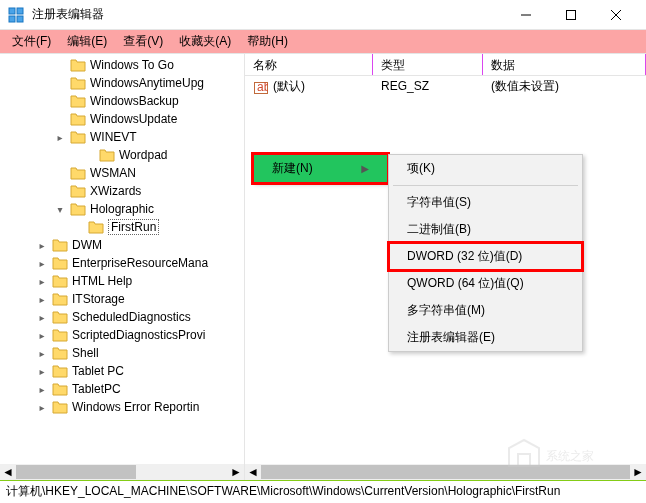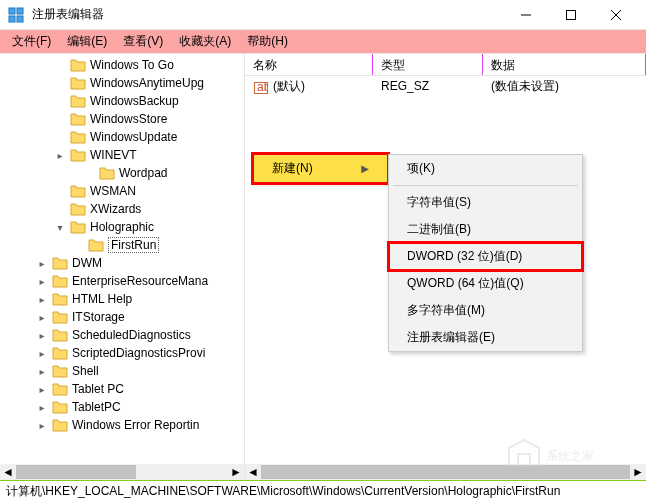--- a/index.html
+++ b/index.html
@@ -25,21 +25,21 @@
 .scroll-track { flex: 1; height: 16px; background: #f0f0f0; position: relative; }
 .scroll-thumb { position: absolute; height: 14px; top: 1px; background: #c2c2c2; }
 .list-panel { flex: 1; position: relative; }
 .list-header { display: flex; height: 22px; border-bottom: 1px solid #e5e5e5; }
 .col-header { padding: 3px 8px; border-right: 1px solid #d946ef; cursor: pointer; }
 .list-row { display: flex; height: 20px; align-items: center; }
 .list-cell { padding: 2px 8px; }
 .val-icon { width: 16px; height: 14px; margin-right: 4px; display: inline-flex; align-items: center; justify-content: center; }
 .context-menu { position: absolute; background: #f2f2f2; border: 1px solid #ccc; box-shadow: 2px 2px 4px rgba(0,0,0,0.2); z-index: 10; }
 .ctx-item { padding: 5px 18px; cursor: pointer; display: flex; align-items: center; }
-.ctx-item.hl { background: #fde047; }
+.ctx-item.hl { background: #22c55e; }
 .ctx-arrow { margin-left: auto; padding-left: 20px; color: #555; font-size: 10px; }
 .ctx-sep { height: 1px; background: #d0d0d0; margin: 3px 4px; }
 .red-box { outline: 3px solid #ff0000; outline-offset: -1px; }
 .statusbar { height: 22px; border-top: 1px solid #84cc16; display: flex; align-items: center; padding: 0 6px; font-size: 11px; white-space: nowrap; overflow: hidden; }
 .watermark { position: absolute; right: 12px; bottom: 26px; opacity: 0.4; pointer-events: none; }
 </style>
 </head>
 <body>
 
 <div class="titlebar">
@@ -110,29 +110,20 @@
           </span>
           <span class="tree-label">WindowsBackup</span>
         </div>
         <div class="tree-row" style="padding-left: 54px;">
           <span class="expander"></span>
           <span class="folder-icon">
             <svg width="16" height="14" viewBox="0 0 16 14">
               <path d="M1 2 L6 2 L7 4 L15 4 L15 13 L1 13 Z" fill="#ffd96a" stroke="#d6a832"></path>
             </svg>
           </span>
-          <span class="tree-label">WindowsStore</span>
-        </div>
-        <div class="tree-row" style="padding-left: 54px;">
-          <span class="expander"></span>
-          <span class="folder-icon">
-            <svg width="16" height="14" viewBox="0 0 16 14">
-              <path d="M1 2 L6 2 L7 4 L15 4 L15 13 L1 13 Z" fill="#ffd96a" stroke="#d6a832"></path>
-            </svg>
-          </span>
           <span class="tree-label">WindowsUpdate</span>
         </div>
         <div class="tree-row" style="padding-left: 54px;">
           <span class="expander">▸</span>
           <span class="folder-icon">
             <svg width="16" height="14" viewBox="0 0 16 14">
               <path d="M1 2 L6 2 L7 4 L15 4 L15 13 L1 13 Z" fill="#ffd96a" stroke="#d6a832"></path>
             </svg>
           </span>
           <span class="tree-label">WINEVT</span>

